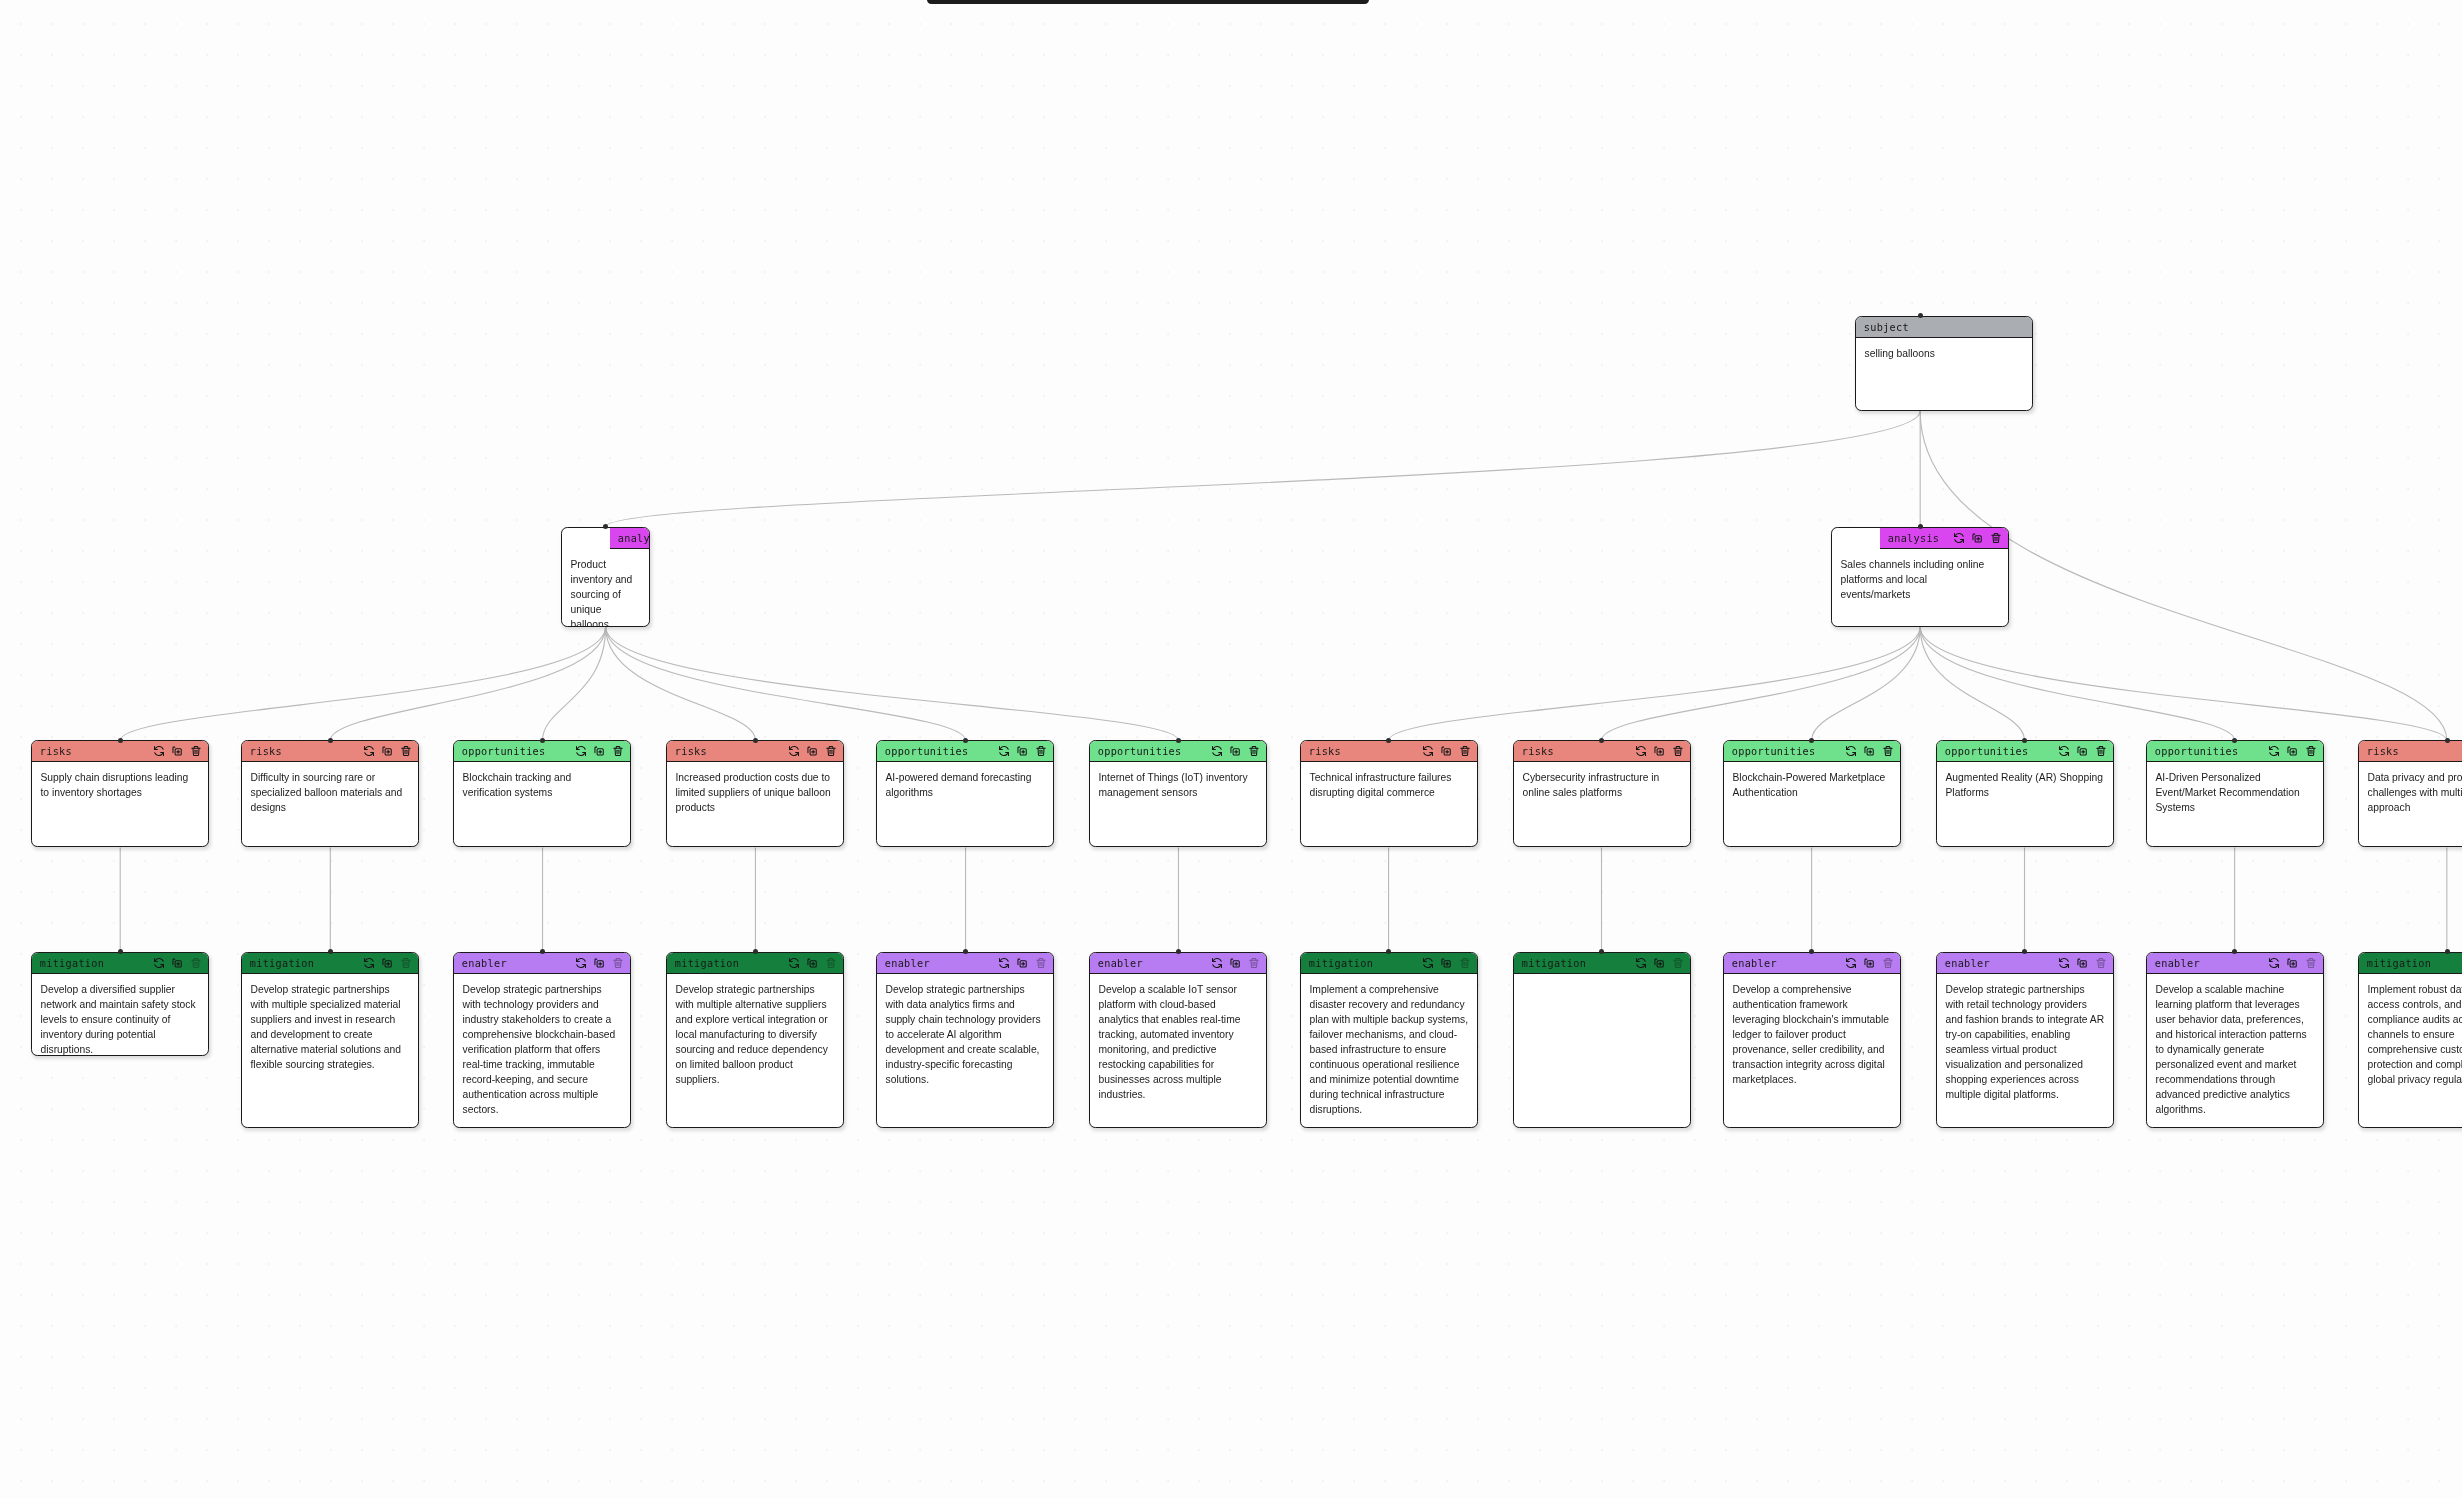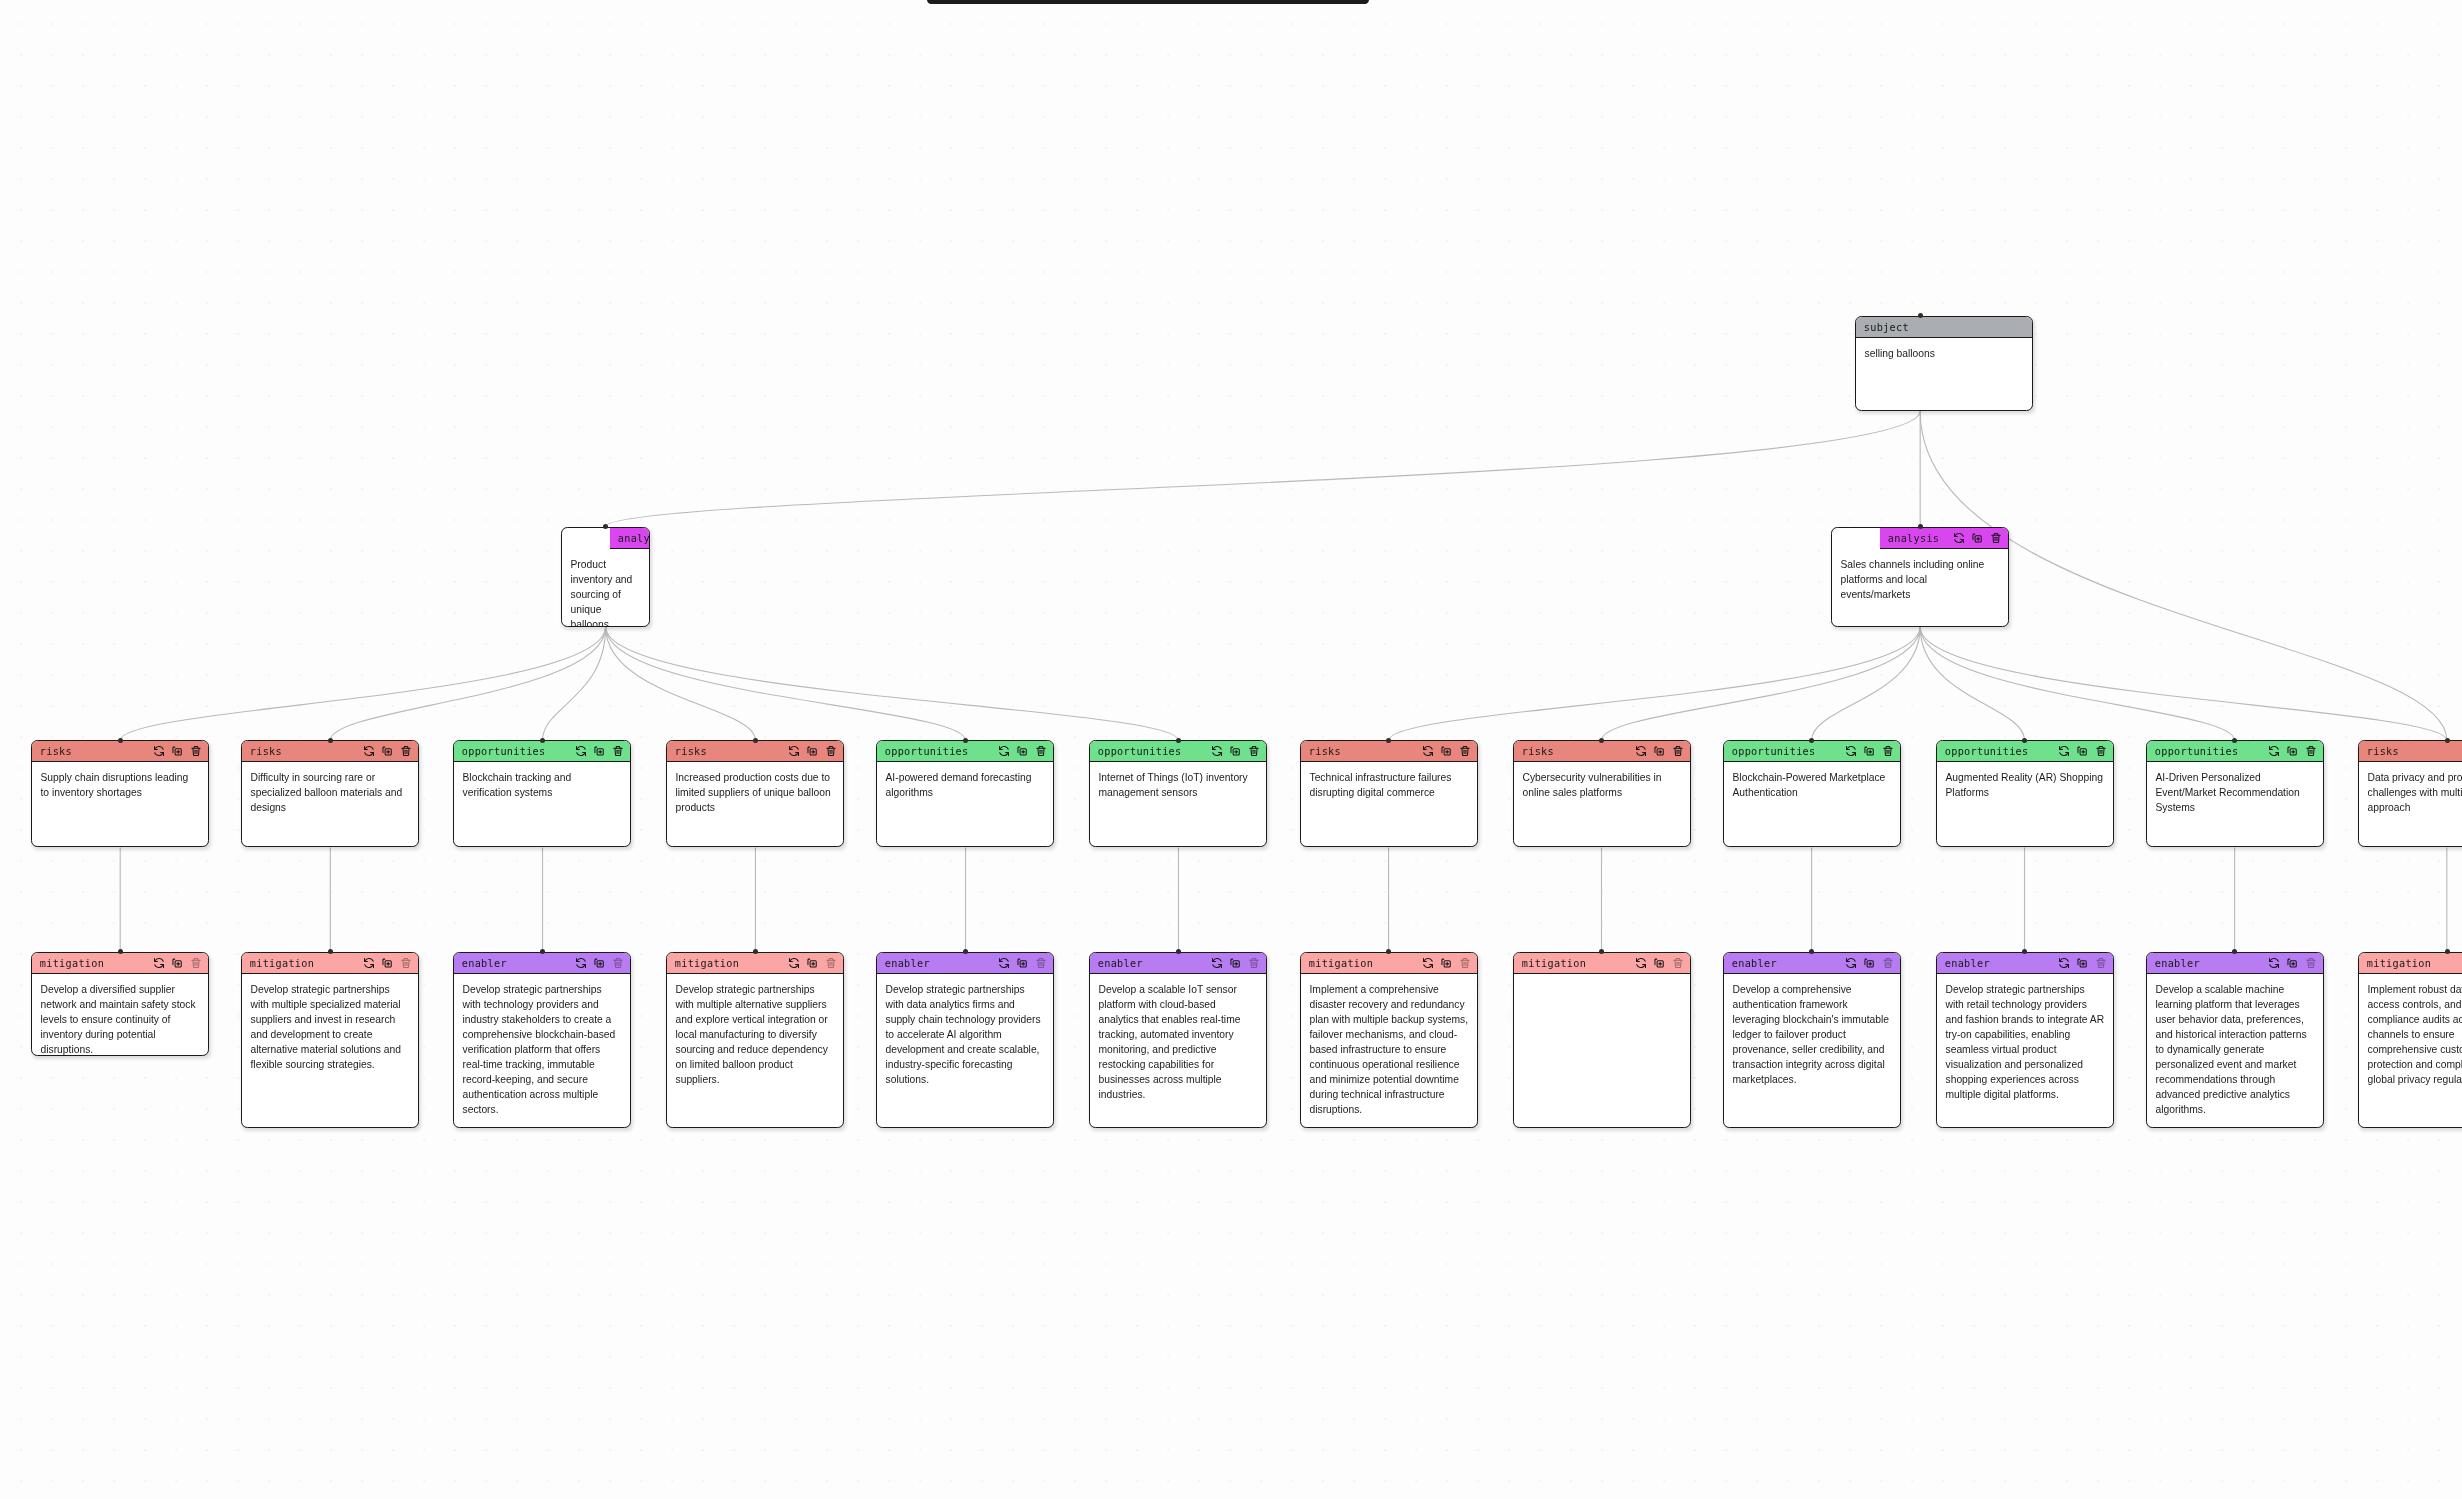--- a/index.html
+++ b/index.html
@@ -89,21 +89,21 @@
     line-height: 1.46;
     color: #1b1b1b;
     word-wrap: break-word;
   }
 
   
   .t-subject       .node-head { background: #aaadb2; }
   .t-analysis      .node-head { background: #d946ef; margin-left: 48px; }
   .t-risks         .node-head { background: #e8867e; gap: 20px; }
   .t-opportunities .node-head { background: #6fe08c; }
-  .t-mitigation    .node-head { background: #fca5a5; }
+  .t-mitigation    .node-head { background: #15803d; }
   .t-enabler       .node-head { background: #b77bf2; }
 
   
   .t-mitigation .act-trash svg,
   .t-enabler    .act-trash svg { opacity: 0.38; }
 
   .anchor-dot {
     position: absolute;
     width: 5px; height: 5px;
     border-radius: 50%;
@@ -469,21 +469,21 @@
               <svg viewBox="0 0 24 24" fill="none" stroke="#151515" stroke-width="2.1" stroke-linecap="round" stroke-linejoin="round">
                 <polyline points="3.6,6.4 20.4,6.4"></polyline>
                 <path d="M8.4 6.4V4.3a1.3 1.3 0 0 1 1.3-1.3h4.6a1.3 1.3 0 0 1 1.3 1.3v2.1"></path>
                 <path d="M5.9 6.4l1 13.2a1.5 1.5 0 0 0 1.5 1.4h7.2a1.5 1.5 0 0 0 1.5-1.4l1-13.2"></path>
                 <line x1="10.1" y1="10.5" x2="10.1" y2="17.2"></line>
                 <line x1="13.9" y1="10.5" x2="13.9" y2="17.2"></line>
               </svg>
             </span>
           </div>
         </div>
-        <div class="node-body">Cybersecurity vulnerabilities in online sales platforms</div>
+        <div class="node-body">Cybersecurity infrastructure in online sales platforms</div>
       </div>
       <div class="node t-opportunities" style="left: 1723px; top: 740px; width: 178px; height: 107px;">
         <div class="node-head">
           <span class="node-type">opportunities</span>
           <div class="node-actions">
             <span class="act act-refresh">
               <svg viewBox="0 0 24 24" fill="none" stroke="#151515" stroke-width="2.1" stroke-linecap="round" stroke-linejoin="round">
                 <path d="M20.5 8.5A9 9 0 0 0 5.2 6.2L3 8.5"></path>
                 <path d="M3.5 15.5A9 9 0 0 0 18.8 17.8L21 15.5"></path>
                 <polyline points="3,3.2 3,8.9 8.7,8.9"></polyline>

